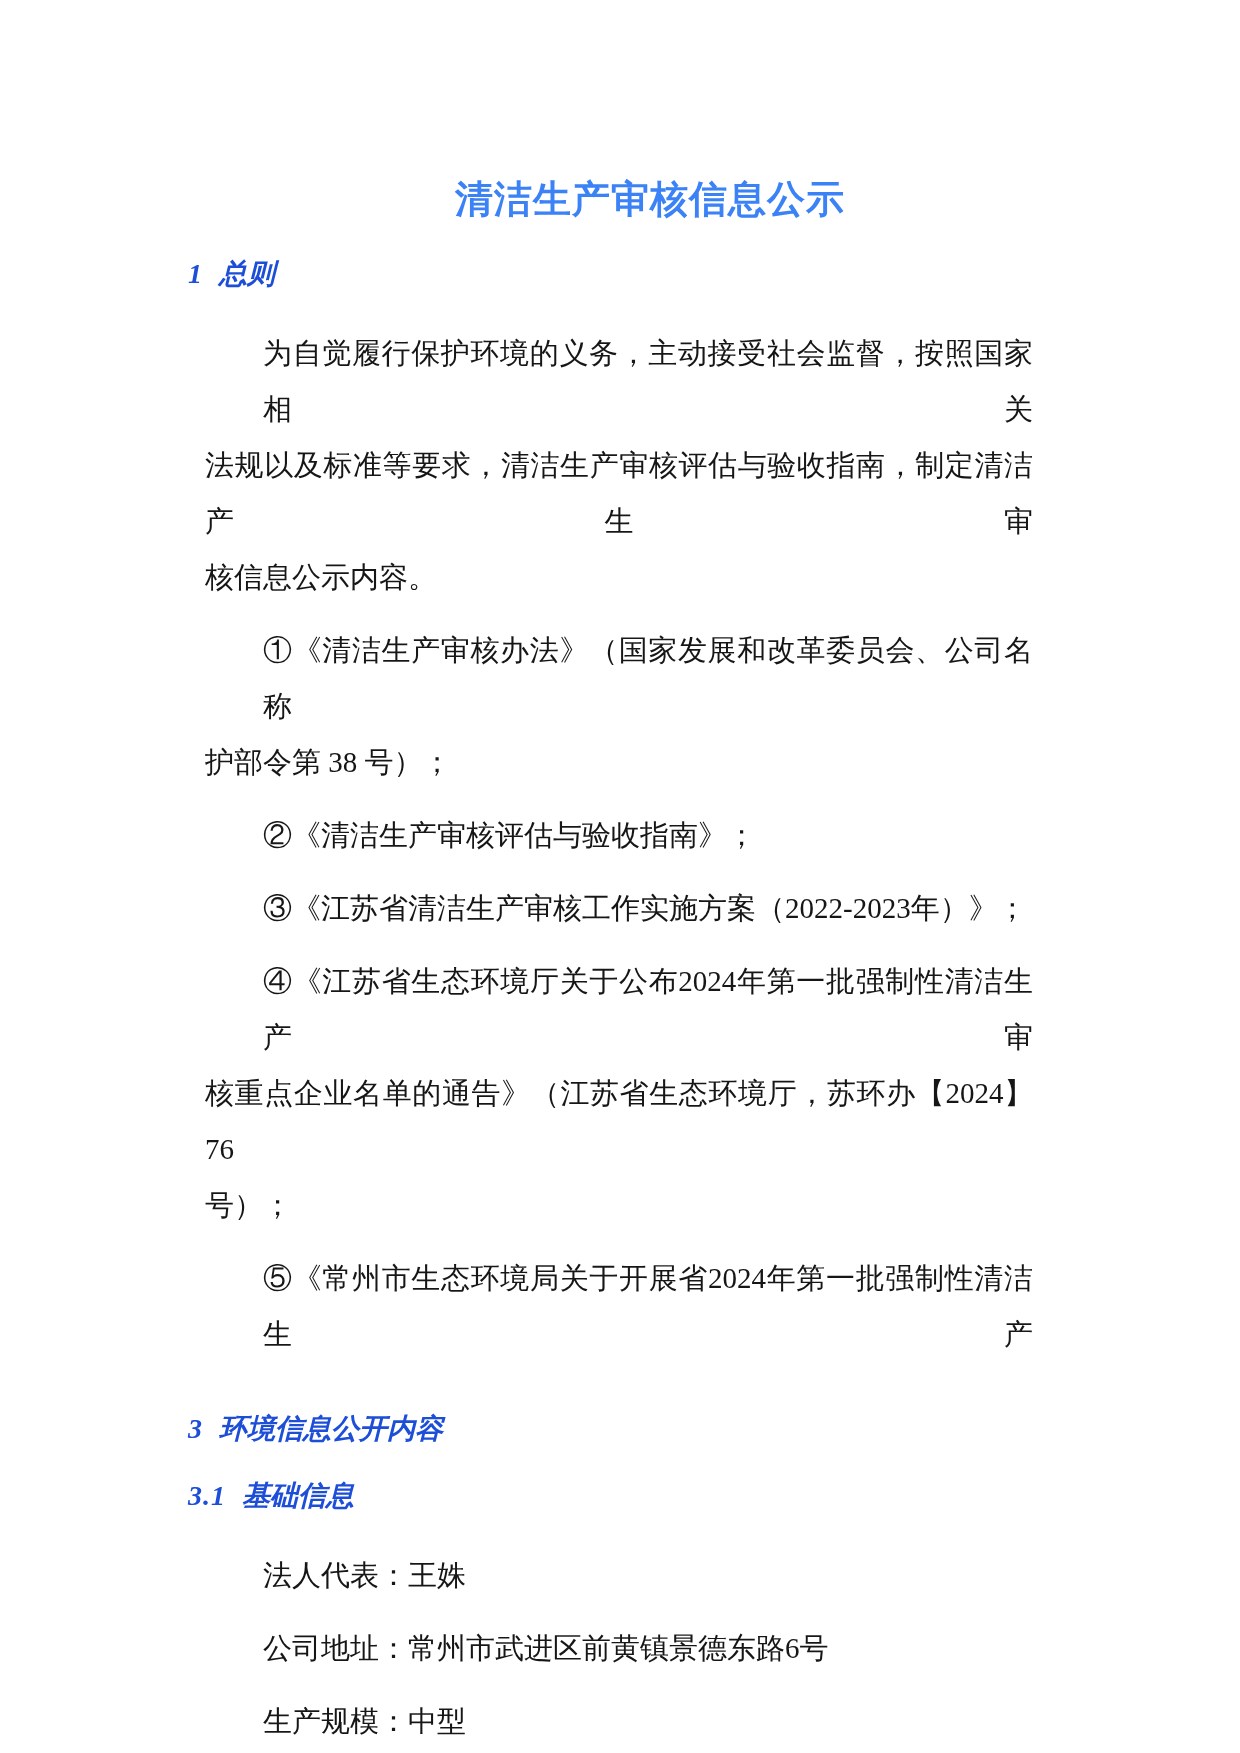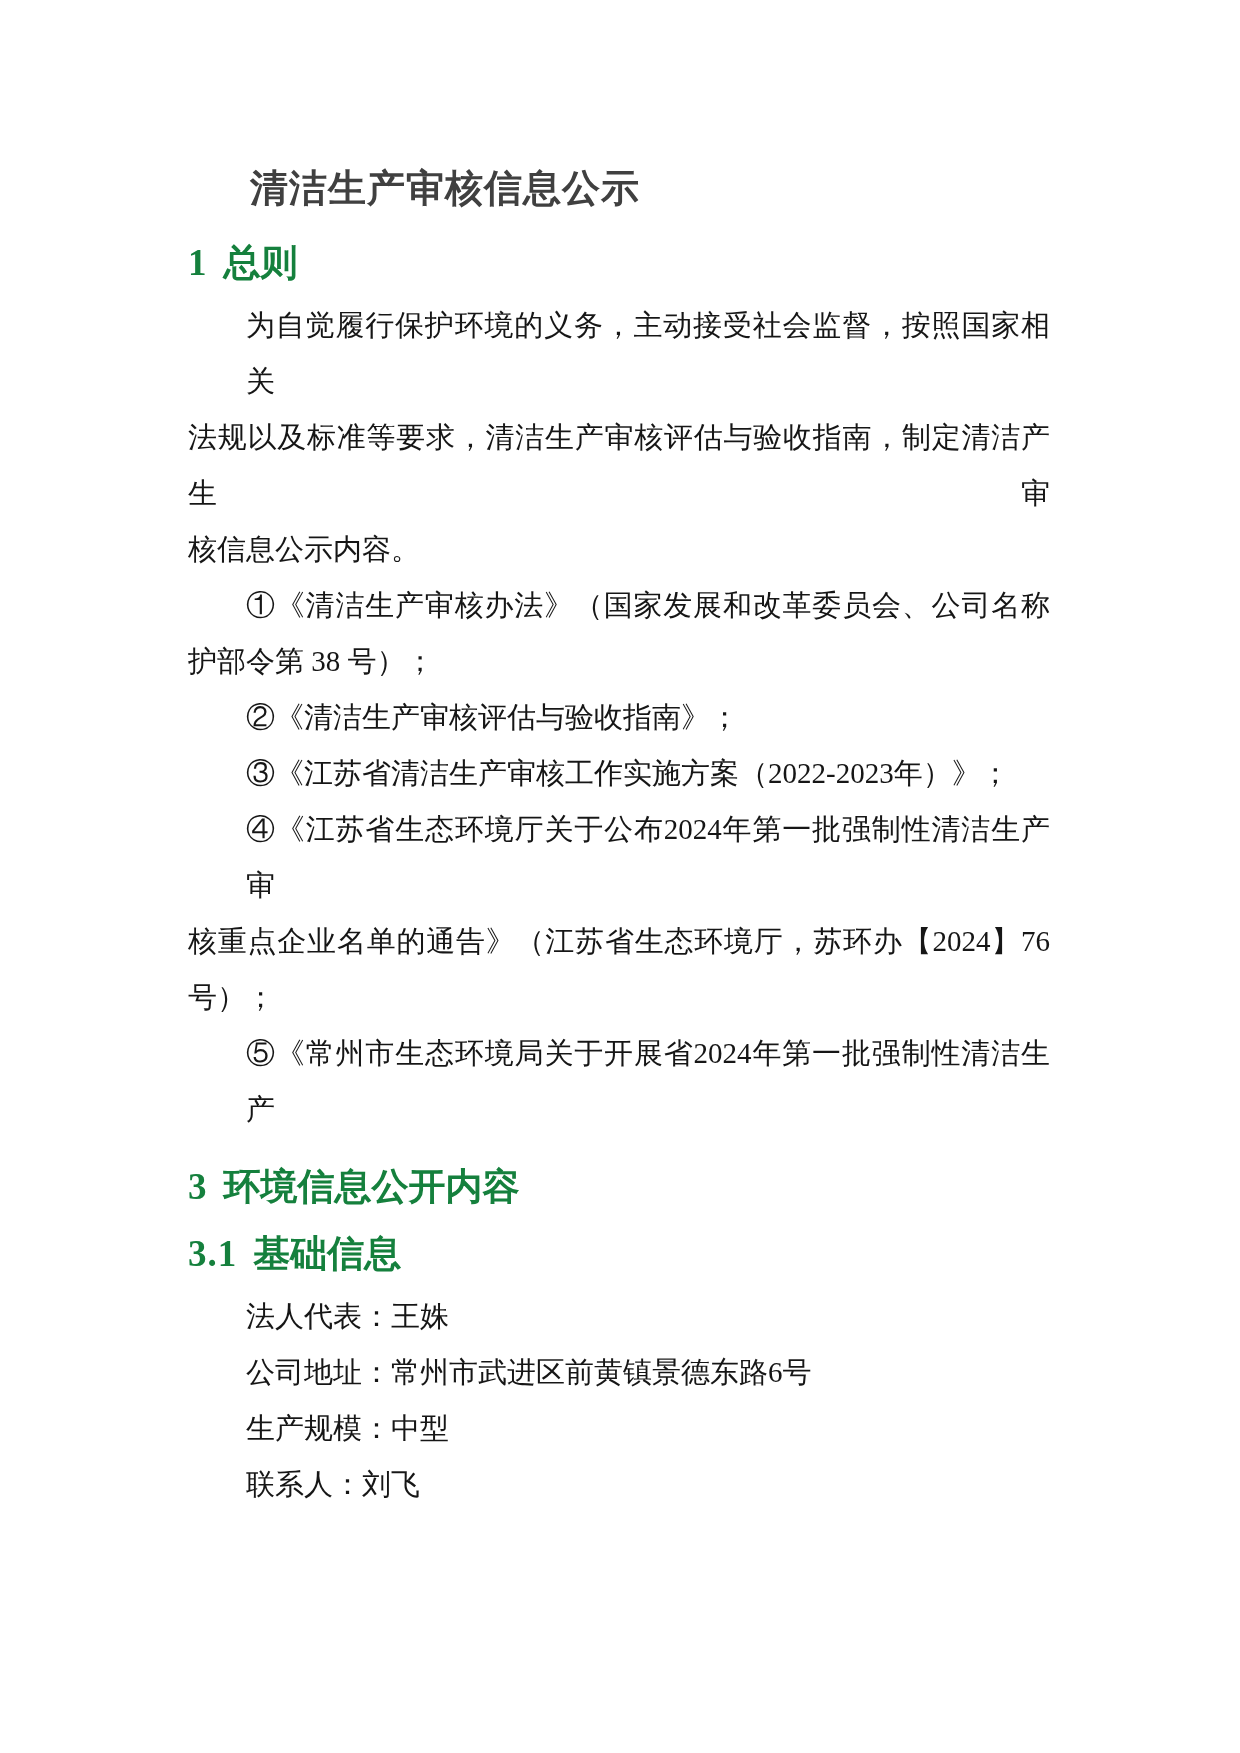--- a/index.html
+++ b/index.html
@@ -11,47 +11,49 @@
     position: relative;
     width: 1240px;
     height: 1753px;
     background: #ffffff;
     overflow: hidden;
     font-family: "Liberation Serif", "DejaVu Serif", serif;
     color: #161616;
   }
   .doc-title {
     padding: 163px 190px 0 250px; 
-    text-align: left;
+    text-align: center;
     font-size: 38px;
     line-height: 50px;
     font-weight: bold;
     letter-spacing: 1px;
-    color: #404040;
+    color: #3b82f6;
+    margin-top: 11px;
   }
   .doc-body {
     padding: 0 190px 0 188px;
   }
   .heading {
     font-weight: bold;
-    font-size: 37px;
+    font-size: 28px;
     line-height: 40px;
     padding: 30px 0 14px 0;
     margin: 0;
-    color: #15803d;
+    color: #1d4ed8;
+    font-style: italic;
   }
   .heading.level-2 {
     padding-top: 13px;
   }
   .heading-number {
     margin-right: 16px;
     letter-spacing: 1px;
   }
   .paragraph {
-    margin: 0;
+    margin: 17px;
   }
   .line {
     font-size: 29px;
     line-height: 56px;
     text-align: justify;
     color: #161616;
   }
   .line.indent {
     padding-left: 58px; 
   }

